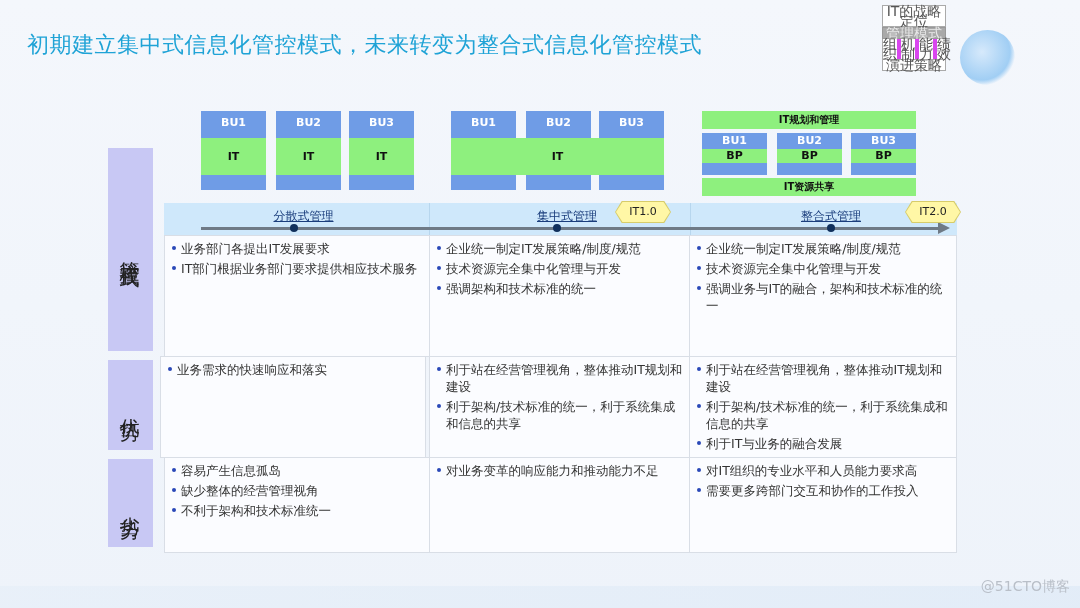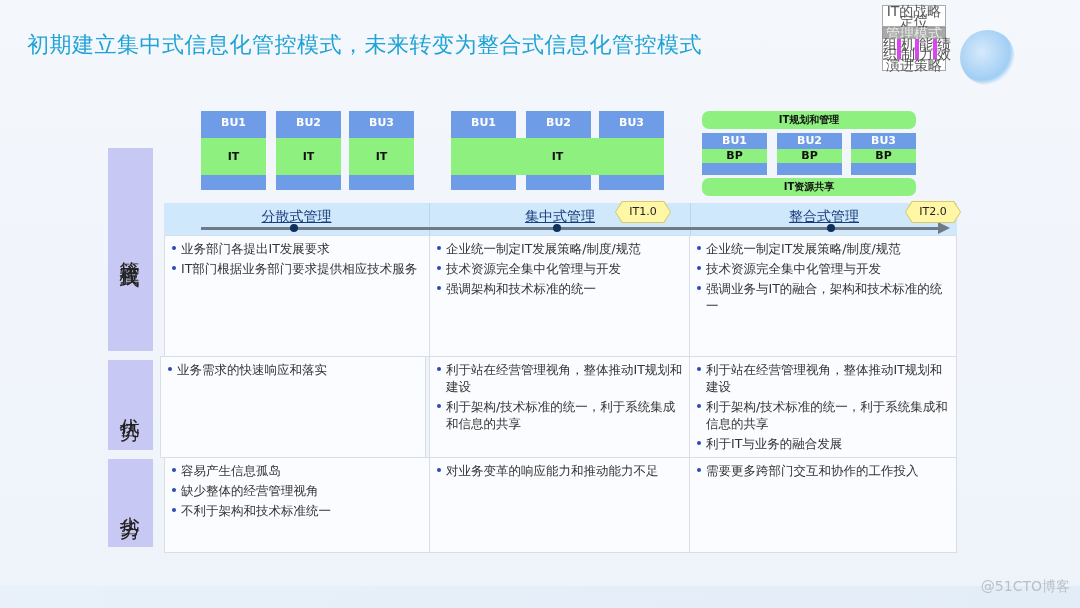--- a/index.html
+++ b/index.html
@@ -19,27 +19,27 @@
   .mini .grid { display:flex; border:1px solid #aaa; border-top:none; border-bottom:none; background:#fff;}
   .mini .grid div { flex:1; text-align:center; line-height:10px; border-right:4px solid #d946ef; }
   .mini .grid div:last-child { border-right:none; }
   .bubble { position:absolute; left:960px; top:30px; width:55px; height:55px; border-radius:50%;
     background: radial-gradient(circle at 40% 40%, #cfe6fb 0%, #8cc4f2 60%, rgba(140,196,242,0) 72%); opacity:0.8; }
 
   
   .bu { position:absolute; background:#6f9ce6; color:#fff; font-weight:bold; font-size:11px; text-align:center; }
   .bu-label { height:24px; line-height:24px; }
   .it-band { position:absolute; background:#8ef07e; color:#111; font-weight:bold; font-size:11px; text-align:center; }
-  .bar-green { position:absolute; background:#8ef07e; color:#111; font-weight:bold; font-size:10px; text-align:center;border-radius:7px; }
+  .bar-green { position:absolute; background:#8ef07e; color:#111; font-weight:bold; font-size:10px; text-align:center; }
 
   
   .rowlabel { position:absolute; left:108px; width:45px; background:#c8c8f4; color:#222;
     font-size:20px; display:flex; align-items:center; justify-content:center; writing-mode:vertical-rl; letter-spacing:2px; }
   .header { position:absolute; left:164px; top:203px; width:793px; height:32px; background:#cfe8fb; }
-  .hcol { position:absolute; top:0; height:32px; text-align:center; line-height:26px; font-size:14px; color:#1a3d7c; text-decoration:underline; }
+  .hcol { position:absolute; top:0; height:32px; text-align:center; line-height:26px; font-size:12px; color:#1a3d7c; text-decoration:underline;padding-left:7px; }
   .hdiv { position:absolute; top:0; width:1px; height:32px; background:#b7d6ee; }
   .timeline { position:absolute; left:201px; top:227px; width:740px; height:3px; background:#6f7a86; }
   .arrowhead { position:absolute; left:938px; top:222px; width:0; height:0; border-top:6px solid transparent; border-bottom:6px solid transparent; border-left:12px solid #6f7a86; }
   .dot { position:absolute; width:8px; height:8px; border-radius:50%; background:#11305c; top:224px; }
   .tag { position:absolute; height:20px; width:54px; background:#fff7a6; color:#222; font-size:11px; text-align:center; line-height:20px;
     clip-path: polygon(12% 0,88% 0,100% 50%,88% 100%,12% 100%,0 50%); }
   .tag-bg { position:absolute; height:22px; width:56px; background:#d7cc6a;
     clip-path: polygon(12% 0,88% 0,100% 50%,88% 100%,12% 100%,0 50%); }
 
   .cell { position:absolute; background:#fbfcff; border:1px solid #d9dee6; box-sizing:border-box; padding:4px 6px 0 6px; }
@@ -182,18 +182,19 @@
     <li>不利于架构和技术标准统一</li>
   </ul>
 </div>
 <div class="cell" style="left:429px;top:457px;width:295px;height:96px;">
   <ul>
       <li>对业务变革的响应能力和推动能力不足</li>
     </ul>
 </div>
 <div class="cell" style="left:689px;top:457px;width:268px;height:96px;">
   <ul>
+    <li>对IT组织的专业水平和人员能力要求高</li>
     <li>需要更多跨部门交互和协作的工作投入</li>
   </ul>
 </div>
 
 <div class="bottom-band"></div>
 <div class="watermark">@51CTO博客</div>
 
 </body></html>

